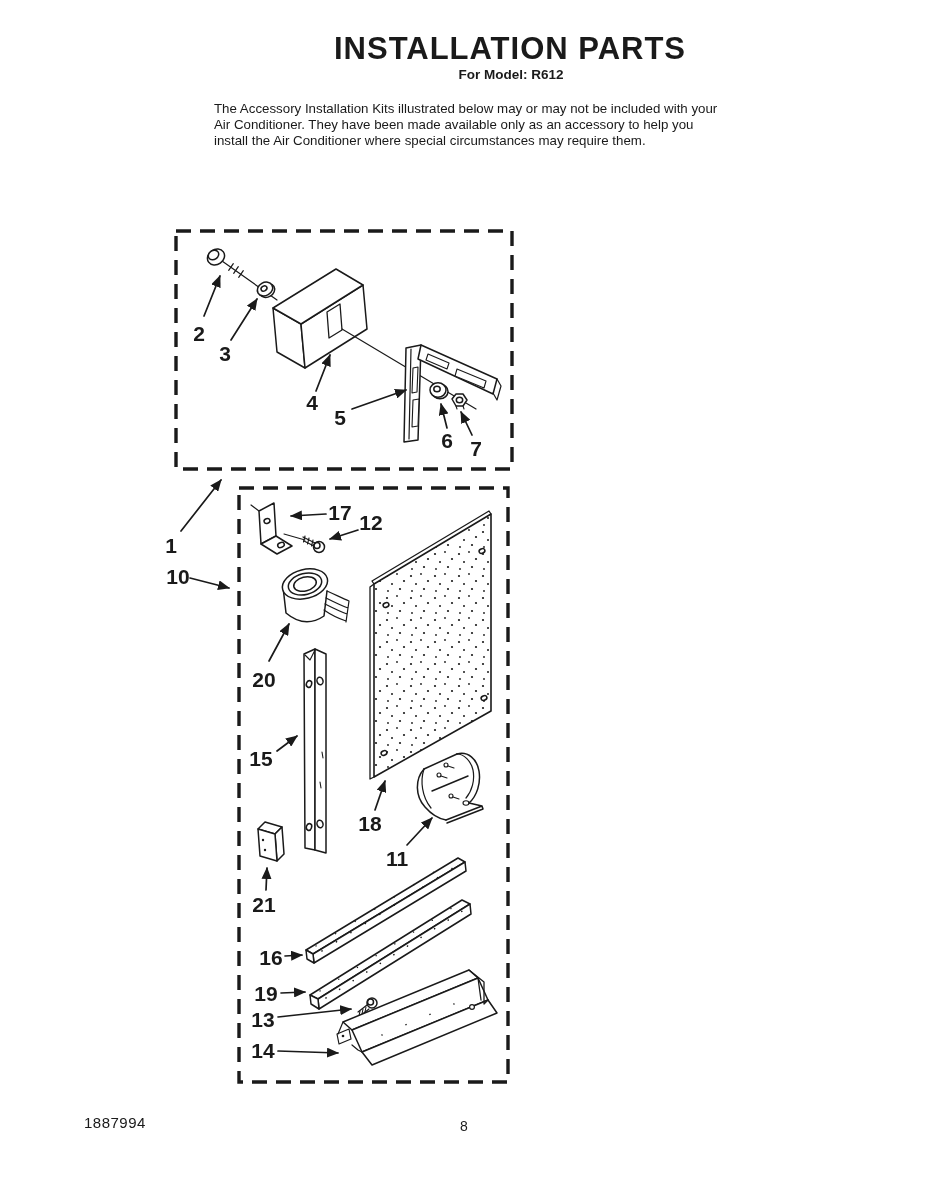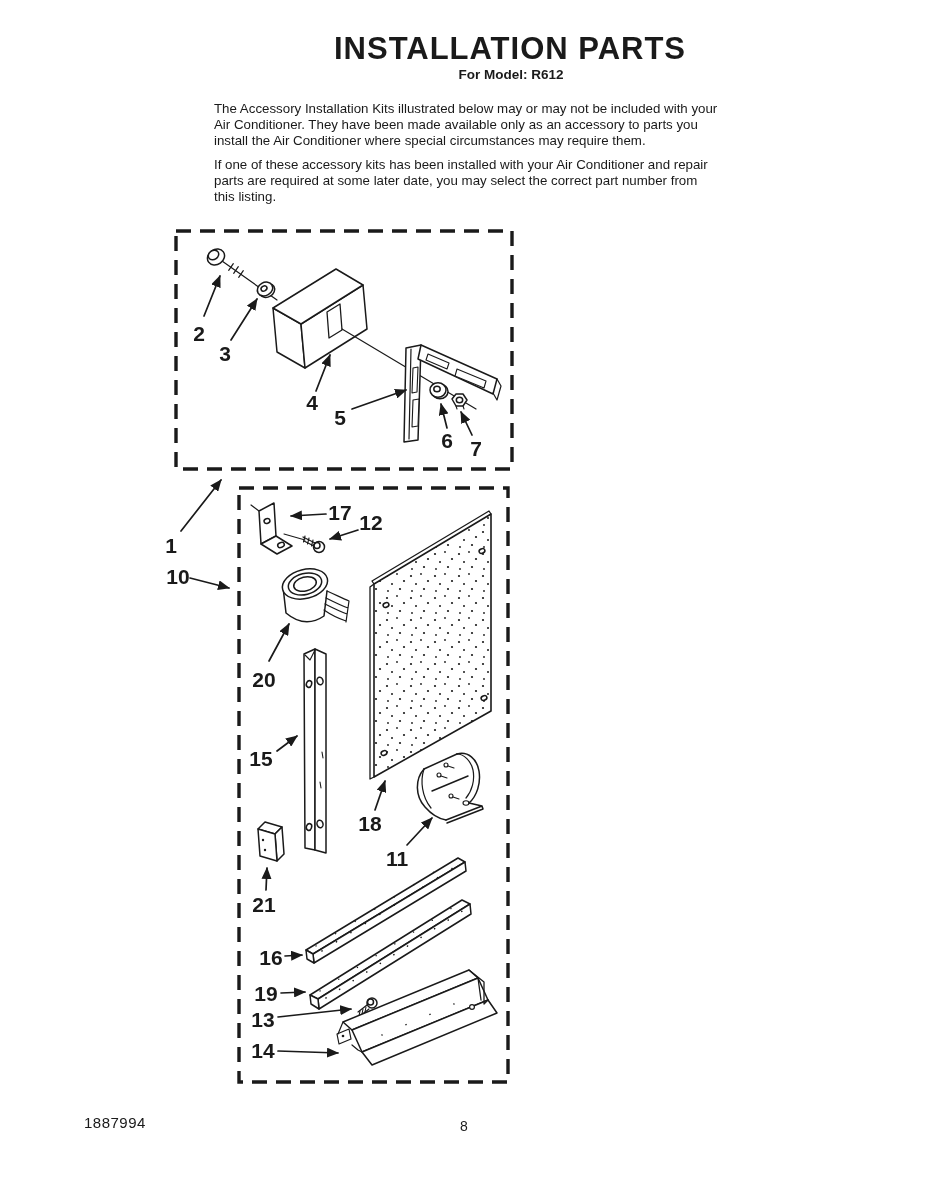--- a/index.html
+++ b/index.html
@@ -20,22 +20,21 @@
 </style>
 </head>
 <body>
 
 <div class="page">
 
   <h1 class="title">INSTALLATION PARTS</h1>
   <div class="subtitle">For Model: R612</div>
 
   <div class="intro">
-    <p>The Accessory Installation Kits illustrated below may or may not be included with your Air Conditioner. They have been made available only as an accessory to parts you install the Air Conditioner where special circumstances may require them.</p>
-    <p>If one of these accessory kits has been installed with your Air Conditioner and repair parts are required at some later date, you may select the correct part number from this listing.</p>
+    <p>The Accessory Installation Kits illustrated below may or may not be included with your Air Conditioner. They have been made available only as an accessory to help you install the Air Conditioner where special circumstances may require them.</p>
   </div>
 
   <svg class="diagram-svg" viewBox="0 0 940 1200">
     <defs>
       <marker id="ah" markerUnits="userSpaceOnUse" markerWidth="13" markerHeight="10" refX="11" refY="5" orient="auto">
         <path d="M0,0 L12,5 L0,10 Z" fill="#1a1a1a"></path>
       </marker>
       <pattern id="speck" width="24" height="22" patternUnits="userSpaceOnUse">
         <rect width="24" height="22" fill="#ffffff"></rect>
         <g fill="#1a1a1a">

